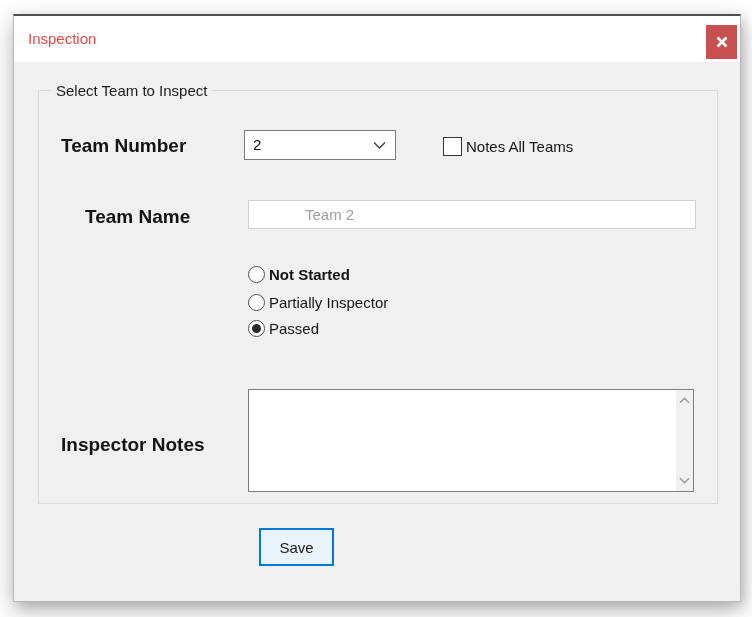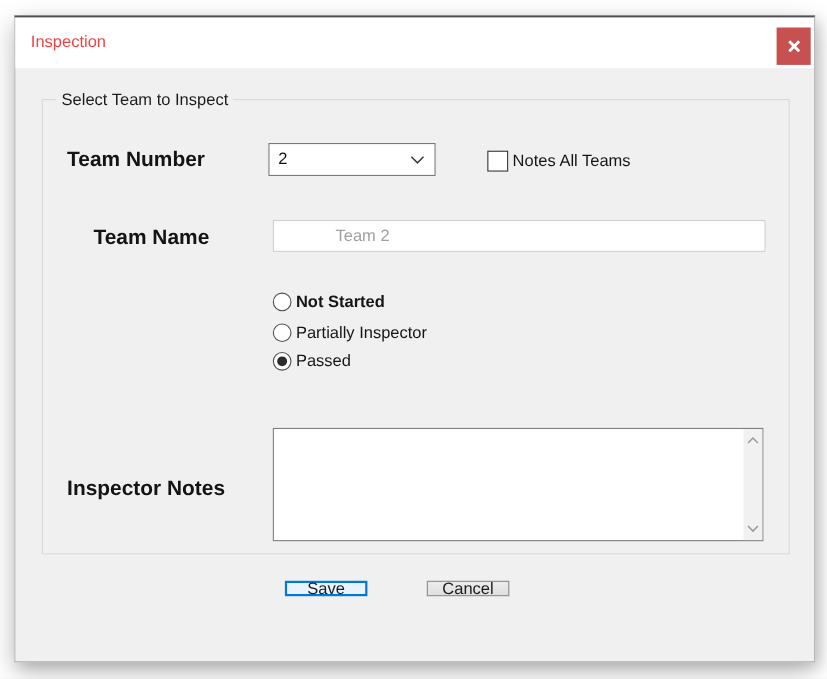--- a/index.html
+++ b/index.html
@@ -99,21 +99,21 @@
     position:absolute;top:0;right:0;bottom:0;width:17px;background:#f1f1f1;
   }
   .scroll-arrow{
     position:absolute;left:0;width:17px;height:17px;
     display:flex;align-items:center;justify-content:center;cursor:pointer;
   }
   .scroll-arrow.up{top:2px;}
   .scroll-arrow.down{bottom:2px;}
   
   .btn{
-    position:absolute;top:512px;width:75px;height:14px;box-sizing:border-box;
+    position:absolute;top:512px;width:75px;height:38px;box-sizing:border-box;
     font-size:15px;color:#1a1a1a;display:flex;align-items:center;justify-content:center;
     cursor:pointer;font-family:inherit;
   }
   .btn-save{
     left:245px;background:#e9f3fb;border:2px solid #0078d7;
   }
   .btn-cancel{
     left:374px;background:linear-gradient(#ececec,#dfdfdf);border:1px solid #8b8b8b;
   }
 </style>
@@ -176,15 +176,14 @@
       </div>
       <div class="scroll-arrow down">
         <svg width="11" height="7" viewBox="0 0 11 7">
           <polyline points="1,1.2 5.5,5.8 10,1.2" stroke="#9a9a9a" stroke-width="1.4" fill="none"></polyline>
         </svg>
       </div>
     </div>
   </div>
 
   <button class="btn btn-save">Save</button>
-  <button class="btn btn-cancel">Cancel</button>
 
 </div>
 
 </body></html>

